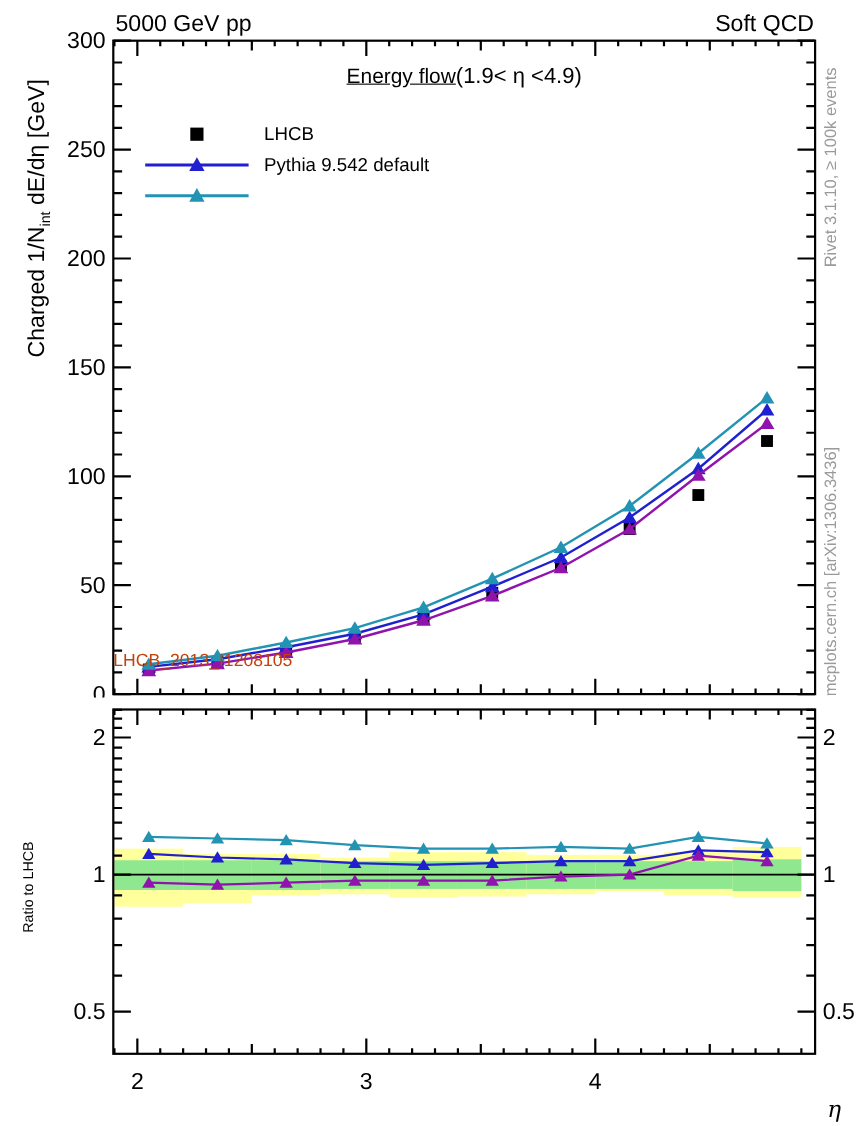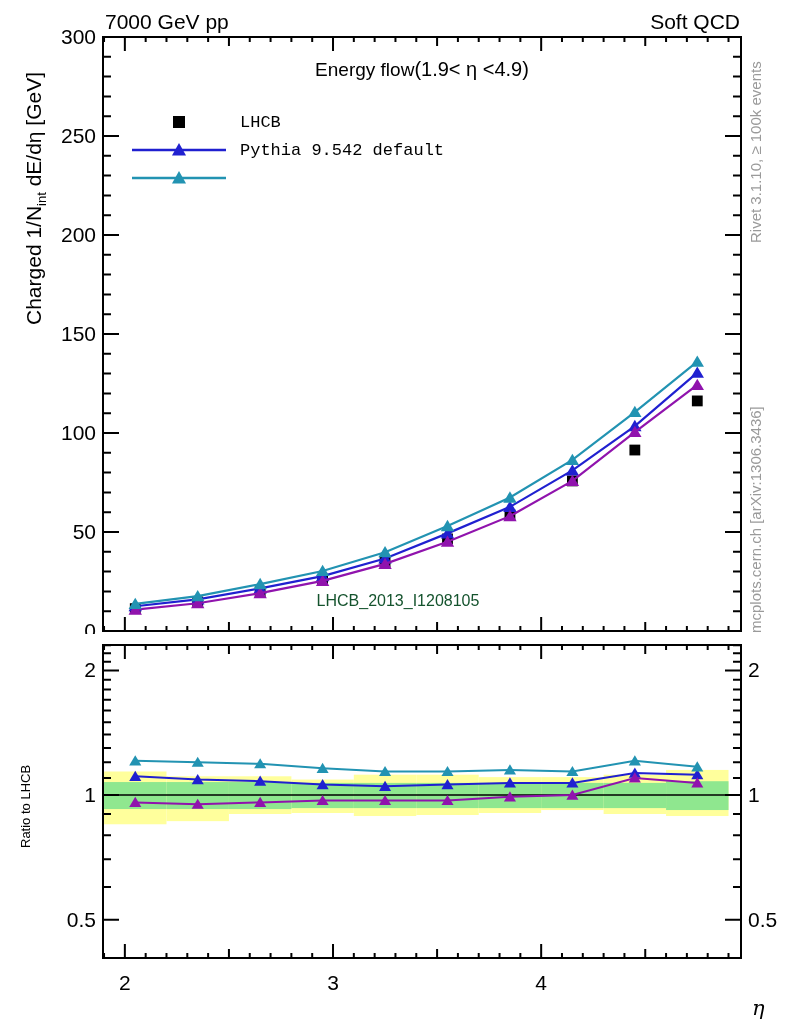--- a/index.html
+++ b/index.html
@@ -3,34 +3,34 @@
 <meta charset="utf-8">
 <style>
   html,body{margin:0;padding:0;background:#fff;}
   #page{position:relative;width:786px;height:1024px;background:#ffffff;overflow:hidden;
         font-family:"Liberation Sans", sans-serif;color:#000;}
   #chart{position:absolute;left:0;top:0;}
   .hdr{position:absolute;top:10px;font-size:21px;white-space:nowrap;}
   #hdr-left{left:105px;}
   #hdr-right{right:46px;margin-left:16px;}
   #plot-title{position:absolute;left:103px;top:58px;width:638px;text-align:center;white-space:nowrap;}
-  #plot-title .t-main{font-size:19px;}
+  #plot-title .t-main{font-size:19px;text-decoration:underline;}
   #plot-title .t-range{font-size:20px;}
   .eta{font-family:"DejaVu Serif", serif;font-style:italic;}
   #legend{position:absolute;left:130px;top:108px;}
-  .legend-row{display:flex;align-items:center;height:28px;font-family:Liberation Mono, monospace;}
+  .legend-row{display:flex;align-items:center;height:28px;}
   .legend-row .lab{font-size:17px;margin-left:10px;white-space:nowrap;}
   .vtext{position:absolute;transform:rotate(-90deg);transform-origin:0 0;white-space:nowrap;}
   #ylabel{left:22px;top:325px;font-size:21px;}
   #ylabel sub{font-size:13px;}
   #ratio-label{left:18px;top:848px;font-size:13px;}
   #note-top{left:747px;top:243px;font-size:15px;color:#9a9a9a;}
   #note-bottom{left:747px;top:633px;font-size:15px;color:#9a9a9a;}
-  #watermark{position:absolute;left:103px;top:592px;width:590px;text-align:center;
-             font-size:16px;color:#14532d;}
+  #watermark{position:absolute;left:103px;top:592px;width:590px;
+             font-size:16px;color:#c2410c;}
   #xlabel{position:absolute;left:752px;top:996px;font-size:21px;}
 </style>
 </head>
 <body>
 
 <div id="page">
 
   <svg id="chart" width="786" height="1024">
       <g>
         <rect x="104.04078303425773" y="771.498685042625" width="62.44698205546497" height="52.77481306529387" fill="#ffff9c"></rect>
@@ -170,21 +170,21 @@
         <text x="96" y="677.4392246077183" text-anchor="end">2</text>
         <text x="748" y="677.4392246077183" text-anchor="start">2</text>
       </g>
       <g font-size="21" font-family="Liberation Sans, sans-serif">
         <text x="124.85644371941272" y="990" text-anchor="middle">2</text>
         <text x="333.0130505709625" y="990" text-anchor="middle">3</text>
         <text x="541.1696574225123" y="990" text-anchor="middle">4</text>
       </g>
     </svg>
 
-  <div id="hdr-left" class="hdr">7000 GeV pp</div>
+  <div id="hdr-left" class="hdr">5000 GeV pp</div>
   <div id="hdr-right" class="hdr">Soft QCD</div>
 
   <div id="plot-title"><span class="t-main">Energy flow</span><span class="t-range">(1.9&lt; η &lt;4.9)</span></div>
 
   <div id="legend">
     <div class="legend-row">
       <svg class="sw" width="100" height="22">
           <rect x="43" y="5" width="12" height="12" fill="#000000"></rect>
         </svg>
       <span class="lab">LHCB</span>

